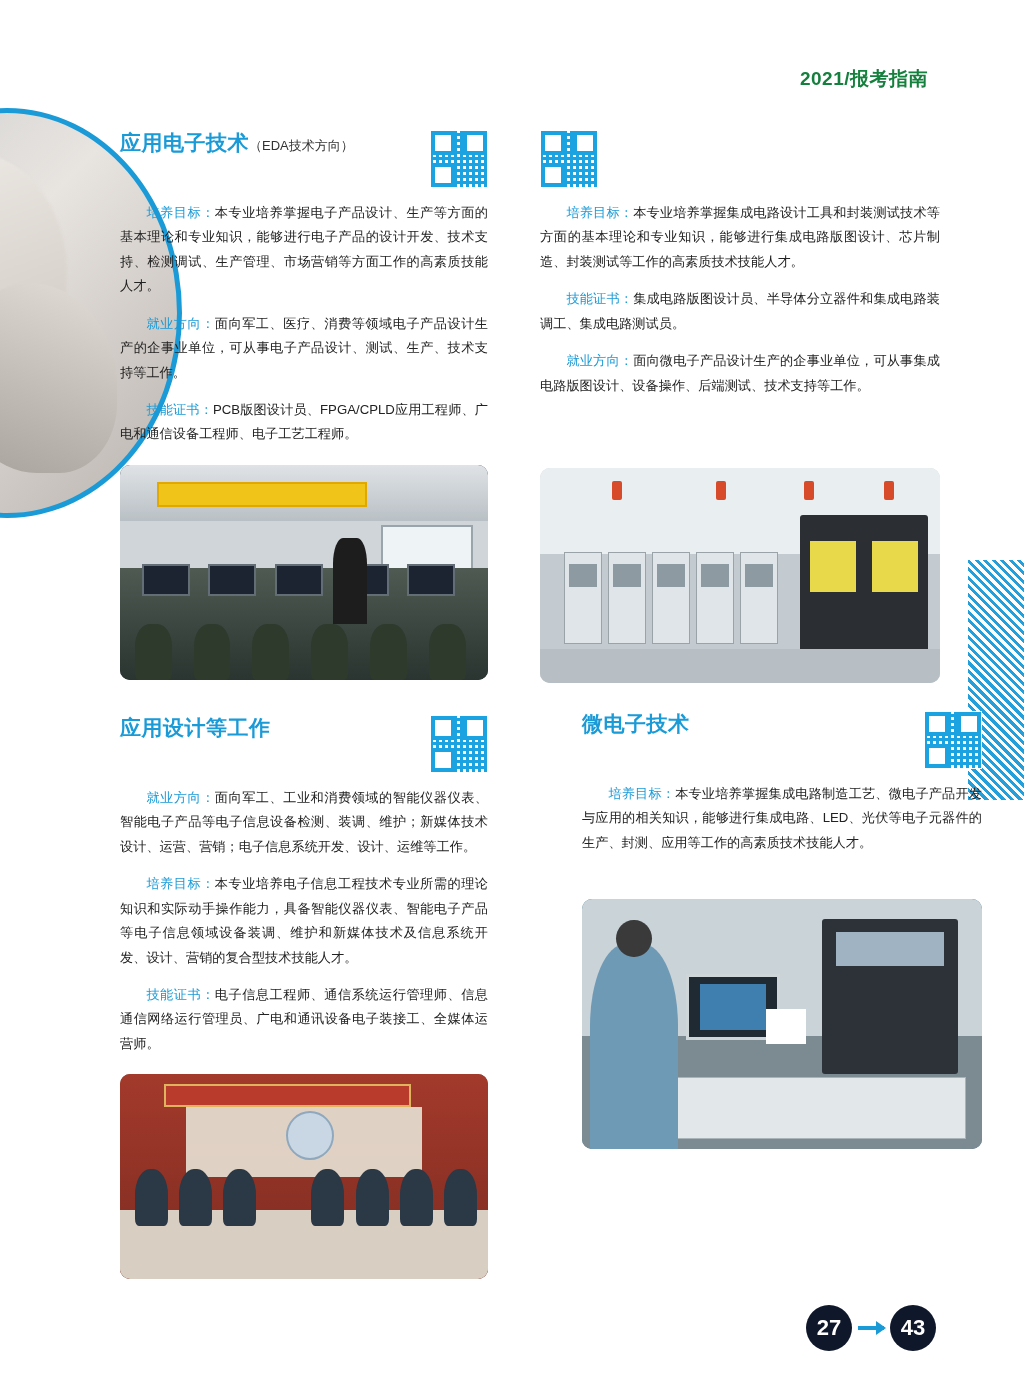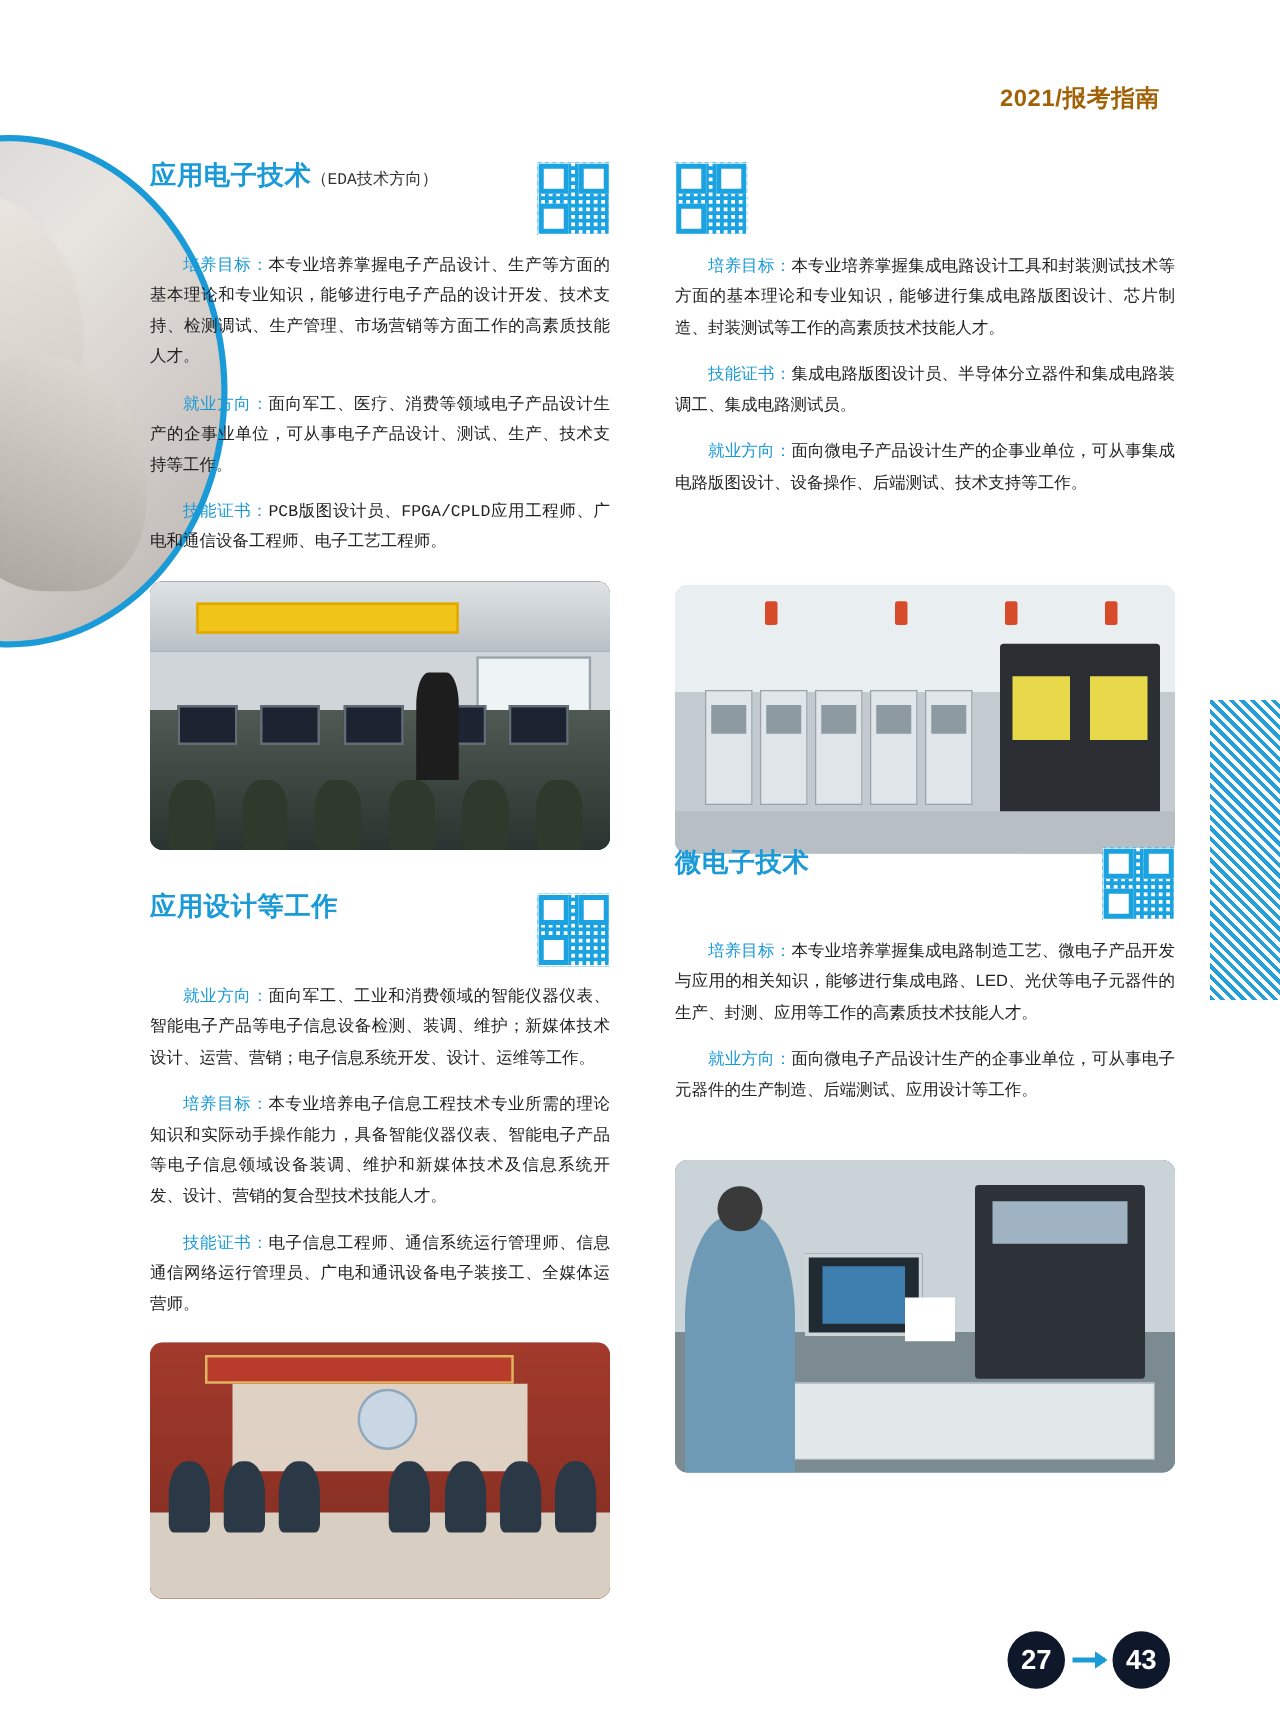--- a/index.html
+++ b/index.html
@@ -60,26 +60,26 @@
     opacity: 0.95;
   }
 
   
   .header {
     position: absolute;
     right: 96px;
     top: 66px;
     font-size: 19px;
     font-weight: bold;
-    color: #a16207;
+    color: #15803d;
     letter-spacing: 0.5px;
   }
 
   
-  .col-left  { position: absolute; left: 120px; width: 368px; font-family: Liberation Mono, monospace; }
+  .col-left  { position: absolute; left: 120px; width: 368px; }
   .col-right { position: absolute; left: 540px; width: 400px; }
 
   .block { position: relative; }
 
   .title-row {
     display: flex;
     align-items: flex-start;
     justify-content: space-between;
   }
   .maj-title {
@@ -360,34 +360,33 @@
           </div>
         <div class="big">
             <i></i>
             <b></b>
           </div>
         <div class="floor2"></div>
       </div>
     </div>
   </div>
 
-  <div class="col-right" style="top:678px;">
+  <div class="col-right" style="top:711px;margin-left:42px;">
     <div class="block">
       <div class="title-row">
         <div>
           <div class="maj-title">
             <span>微电子技术</span>
           </div>
         </div>
         <div class="qr">
             <span class="q3"></span>
           </div>
       </div>
       <p class="para"><span class="lbl">培养目标：</span><span>本专业培养掌握集成电路制造工艺、微电子产品开发与应用的相关知识，能够进行集成电路、LED、光伏等电子元器件的生产、封测、应用等工作的高素质技术技能人才。</span></p>
-      <p class="para"><span class="lbl">就业方向：</span><span>面向微电子产品设计生产的企事业单位，可从事电子元器件的生产制造、后端测试、应用设计等工作。</span></p>
 
       <div class="photo photo-d" style="margin-top:44px;">
         <div class="bg2"></div>
         <div class="cab">
             <span></span>
           </div>
         <div class="mon2">
             <i></i>
           </div>
         <div class="paper"></div>

